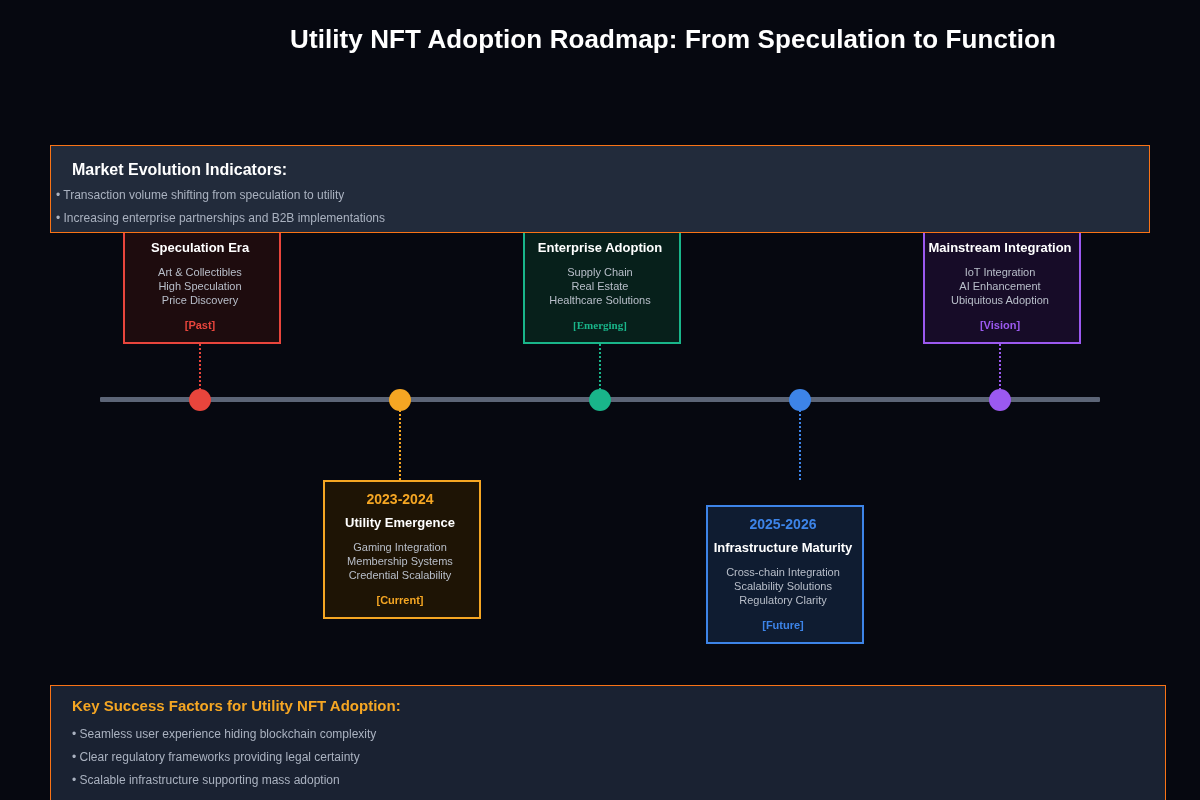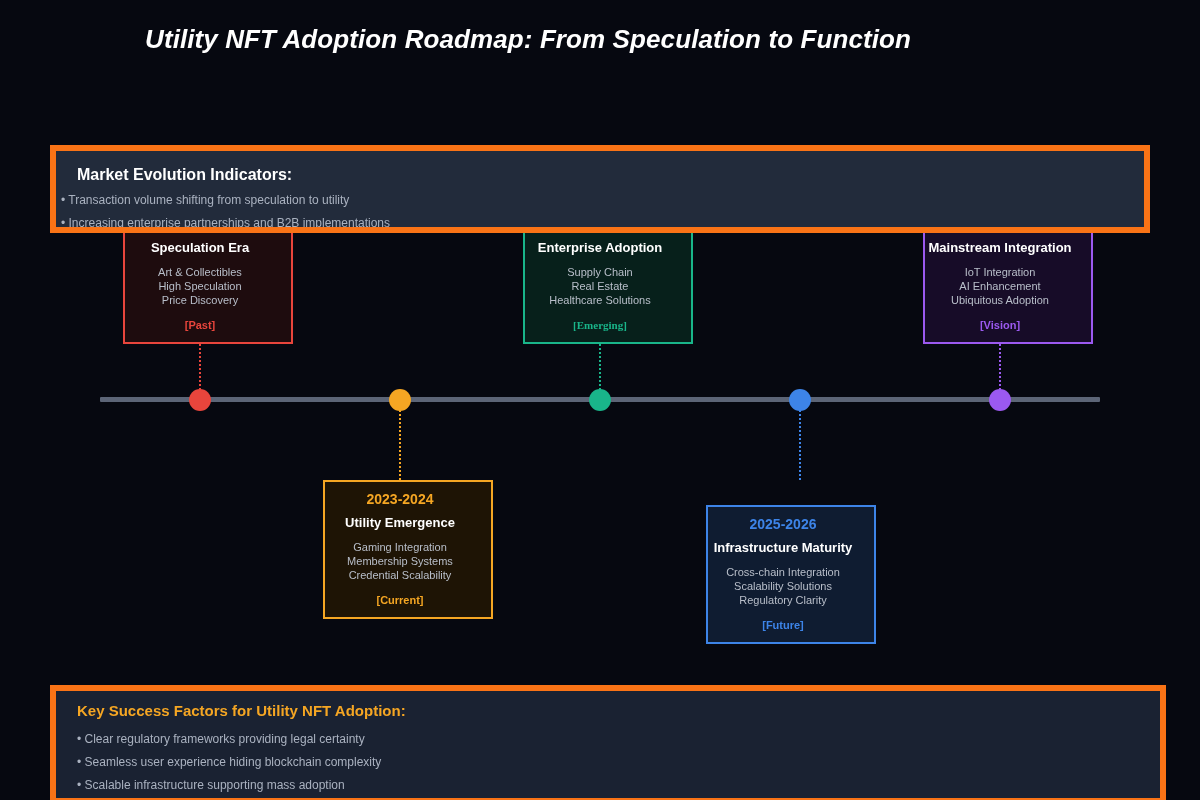--- a/index.html
+++ b/index.html
@@ -17,26 +17,25 @@
     height: 800px;
     background: #060810;
   }
 
   
   #page-title {
     position: absolute;
     top: 24px;
     left: 0;
     width: 1056px;
-    text-align: center;
+    text-align: right;
     font-size: 26px;
     font-weight: bold;
     color: #ffffff;
     letter-spacing: 0.1px;
-    font-style: italic;
   }
 
   
   #timeline-axis {
     position: absolute;
     left: 100px;
     top: 397px;
     width: 1000px;
     height: 5px;
     background: #5c6577;
@@ -61,21 +60,21 @@
   }
 
   
   .phase-card {
     position: absolute;
     width: 150px;
     border-width: 2px;
     border-style: solid;
     box-sizing: content-box;
     text-align: center;
-    padding: 9px 16px 11px 0;
+    padding: 9px 4px 11px 0;
     z-index: 3;
   }
   .card-year {
     font-size: 14px;
     font-weight: bold;
     margin-bottom: 8px;
   }
   .card-title {
     font-size: 13px;
     font-weight: bold;
@@ -91,21 +90,21 @@
   .card-items div { white-space: nowrap; }
   .card-status {
     font-size: 11px;
     font-weight: bold;
   }
 
   
   .info-panel {
     position: absolute;
     background: #222b3b;
-    border: 6px solid #f97316;
+    border: 1px solid #f97316;
     box-sizing: border-box;
     z-index: 20;
     overflow: hidden;
   }
   .info-panel .panel-title {
     font-size: 16px;
     font-weight: bold;
     margin: 15px 0 9px 21px;
   }
   .info-panel .panel-item {
@@ -193,18 +192,18 @@
 
   <div class="info-panel" id="indicators-panel">
     <div class="panel-title">Market Evolution Indicators:</div>
     <div class="panel-item">• Transaction volume shifting from speculation to utility</div>
     <div class="panel-item">• Increasing enterprise partnerships and B2B implementations</div>
 
   </div>
 
   <div class="info-panel" id="success-panel">
     <div class="panel-title">Key Success Factors for Utility NFT Adoption:</div>
+    <div class="panel-item">• Seamless user experience hiding blockchain complexity</div>
     <div class="panel-item">• Clear regulatory frameworks providing legal certainty</div>
-    <div class="panel-item">• Seamless user experience hiding blockchain complexity</div>
     <div class="panel-item">• Scalable infrastructure supporting mass adoption</div>
   </div>
 
 </div>
 
 </body></html>

